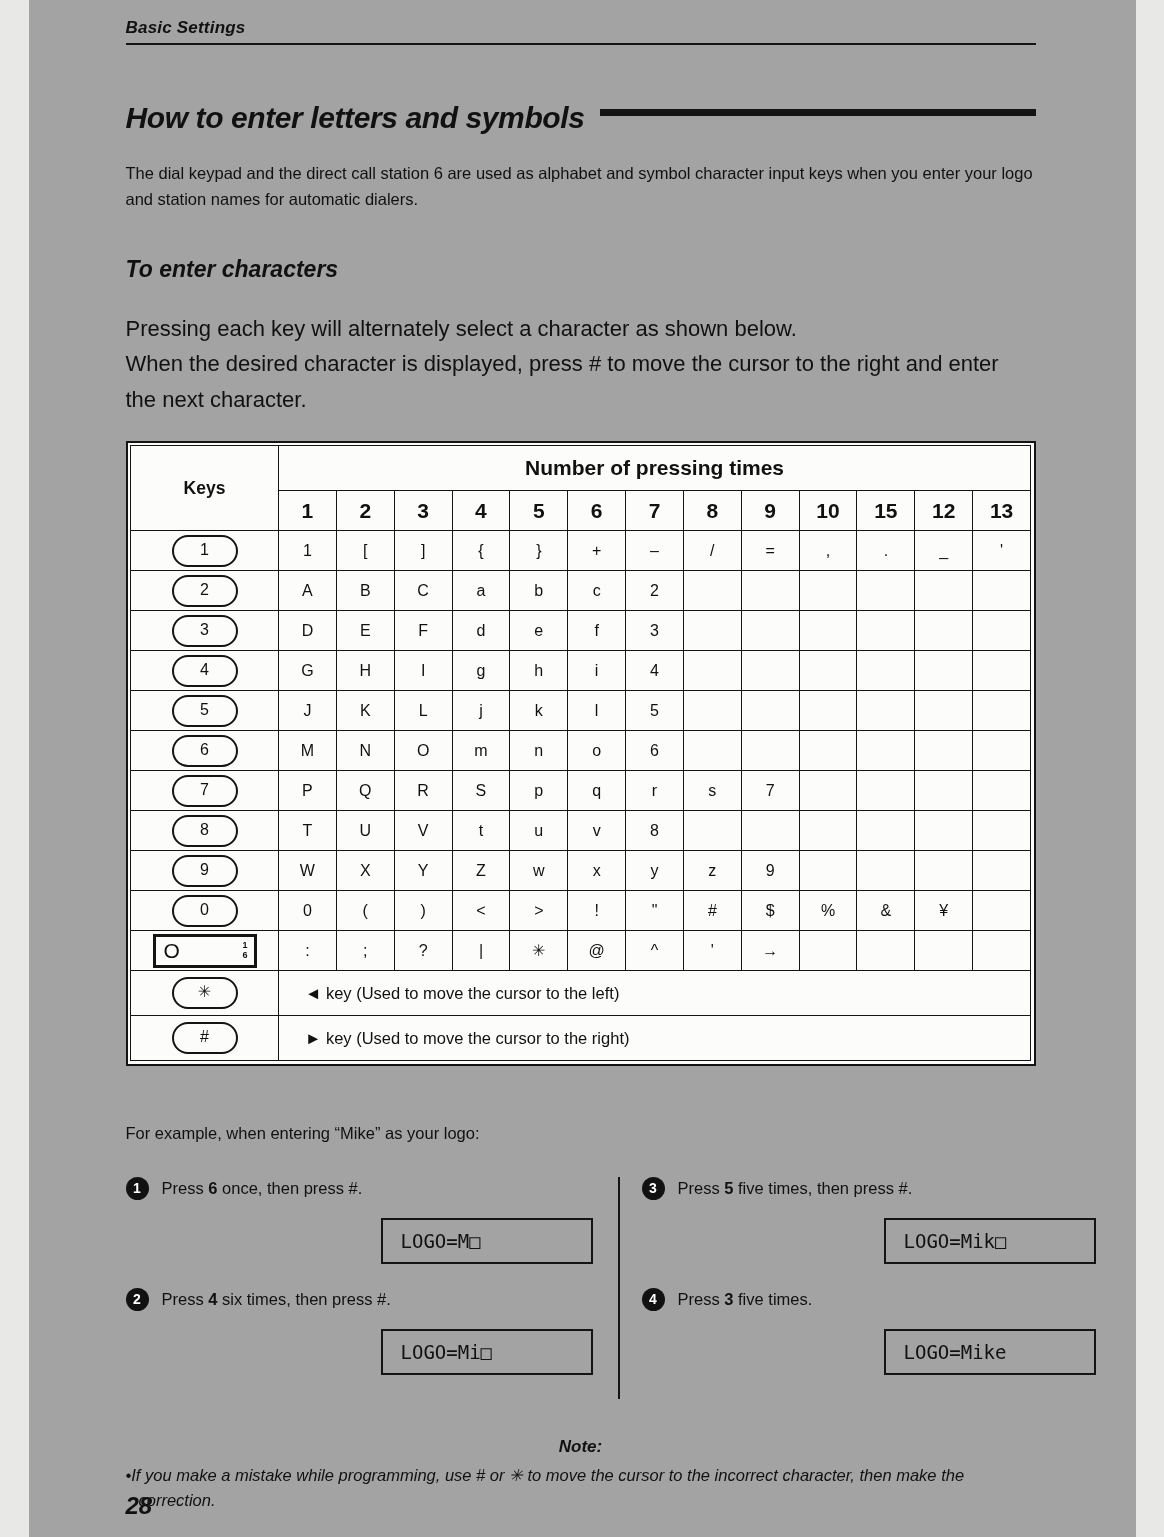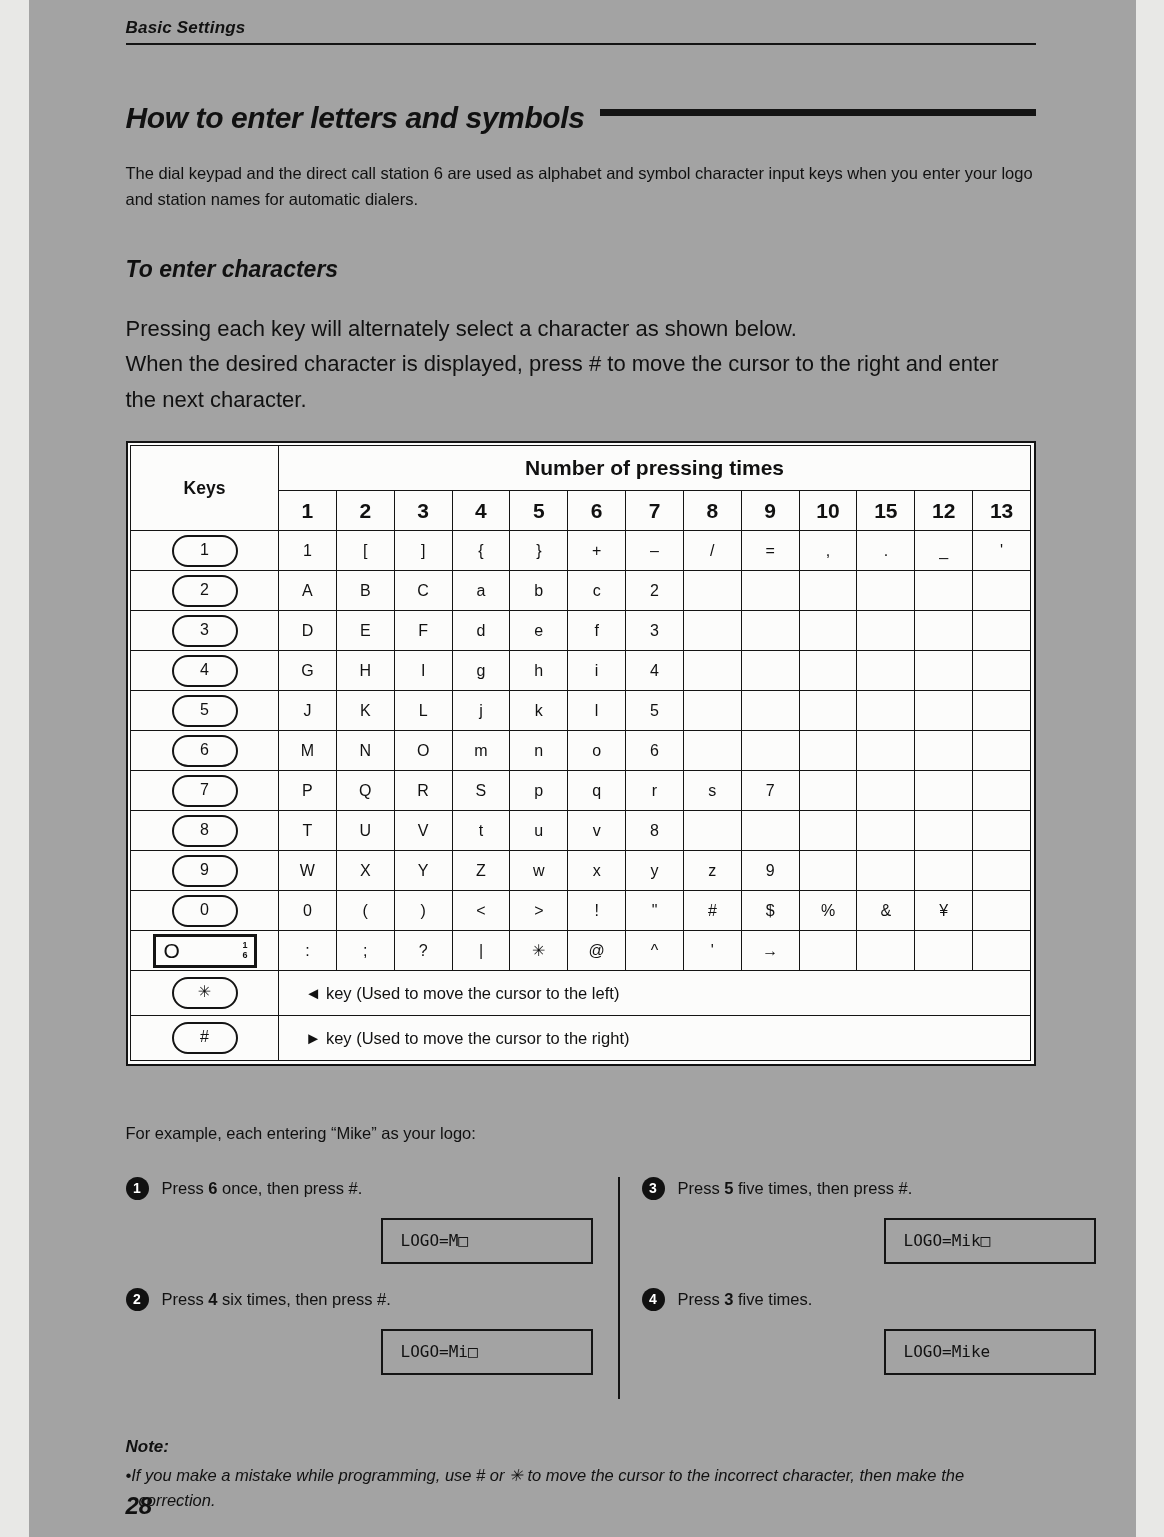--- a/index.html
+++ b/index.html
@@ -34,25 +34,25 @@
   .st-nums{display:flex;flex-direction:column;font-size:9px;line-height:1.05;text-align:right;font-weight:600;}
 
   .example-intro{margin:58px 0 0 0;font-size:16.5px;}
   .steps{margin-top:34px;display:grid;grid-template-columns:492px 1fr;}
   .col-right{border-left:2.5px solid #141414;padding-left:22px;}
   .step-line{display:flex;align-items:center;gap:13px;font-size:16.5px;}
   .step-num{flex:0 0 auto;width:23px;height:23px;border-radius:50%;background:#111;color:#fff;
         font-weight:700;font-size:14px;line-height:23px;text-align:center;}
   .display-box{width:212px;height:46px;border:2px solid #141414;display:flex;align-items:center;
         padding-left:18px;box-sizing:border-box;font-family:"DejaVu Sans Mono",monospace;
-        font-size:16px;margin:18px 0 24px 255px;}
+        font-size:19px;margin:18px 0 24px 255px;}
   .col-right .display-box{margin-left:242px;}
 
   .note{margin-top:38px;}
-  .note-title{font-size:17px;font-weight:700;font-style:italic;margin:0;}
+  .note-title{font-size:17px;font-weight:700;font-style:italic;margin:0;text-align:center;}
   .note-body{margin:6px 0 0 0;font-size:16.5px;font-style:italic;line-height:1.55;
         max-width:980px;padding-left:13px;text-indent:-13px;}
   .page-num{position:absolute;left:97px;bottom:17px;font-size:24px;font-weight:700;font-style:italic;}
 </style>
 </head>
 <body>
 
 <div class="page">
 
   <div class="doc-header">Basic Settings</div>
@@ -285,21 +285,21 @@
             <td colspan="13" class="span-cell">◄ key (Used to move the cursor to the left)</td>
           </tr>
           <tr>
             <td class="key-cell"><span class="pill">#</span></td>
             <td colspan="13" class="span-cell">► key (Used to move the cursor to the right)</td>
           </tr>
         </tbody>
     </table>
   </div>
 
-  <p class="example-intro">For example, each entering “Mike” as your logo:</p>
+  <p class="example-intro">For example, when entering “Mike” as your logo:</p>
 
   <div class="steps">
     <div class="col-left">
       <div class="step">
         <div class="step-line">
           <span class="step-num">1</span>
           <span class="step-text"><span>Press </span><b>6</b><span> once, then press #.</span></span>
         </div>
         <div class="display-box">
             <span>LOGO=M□</span>

